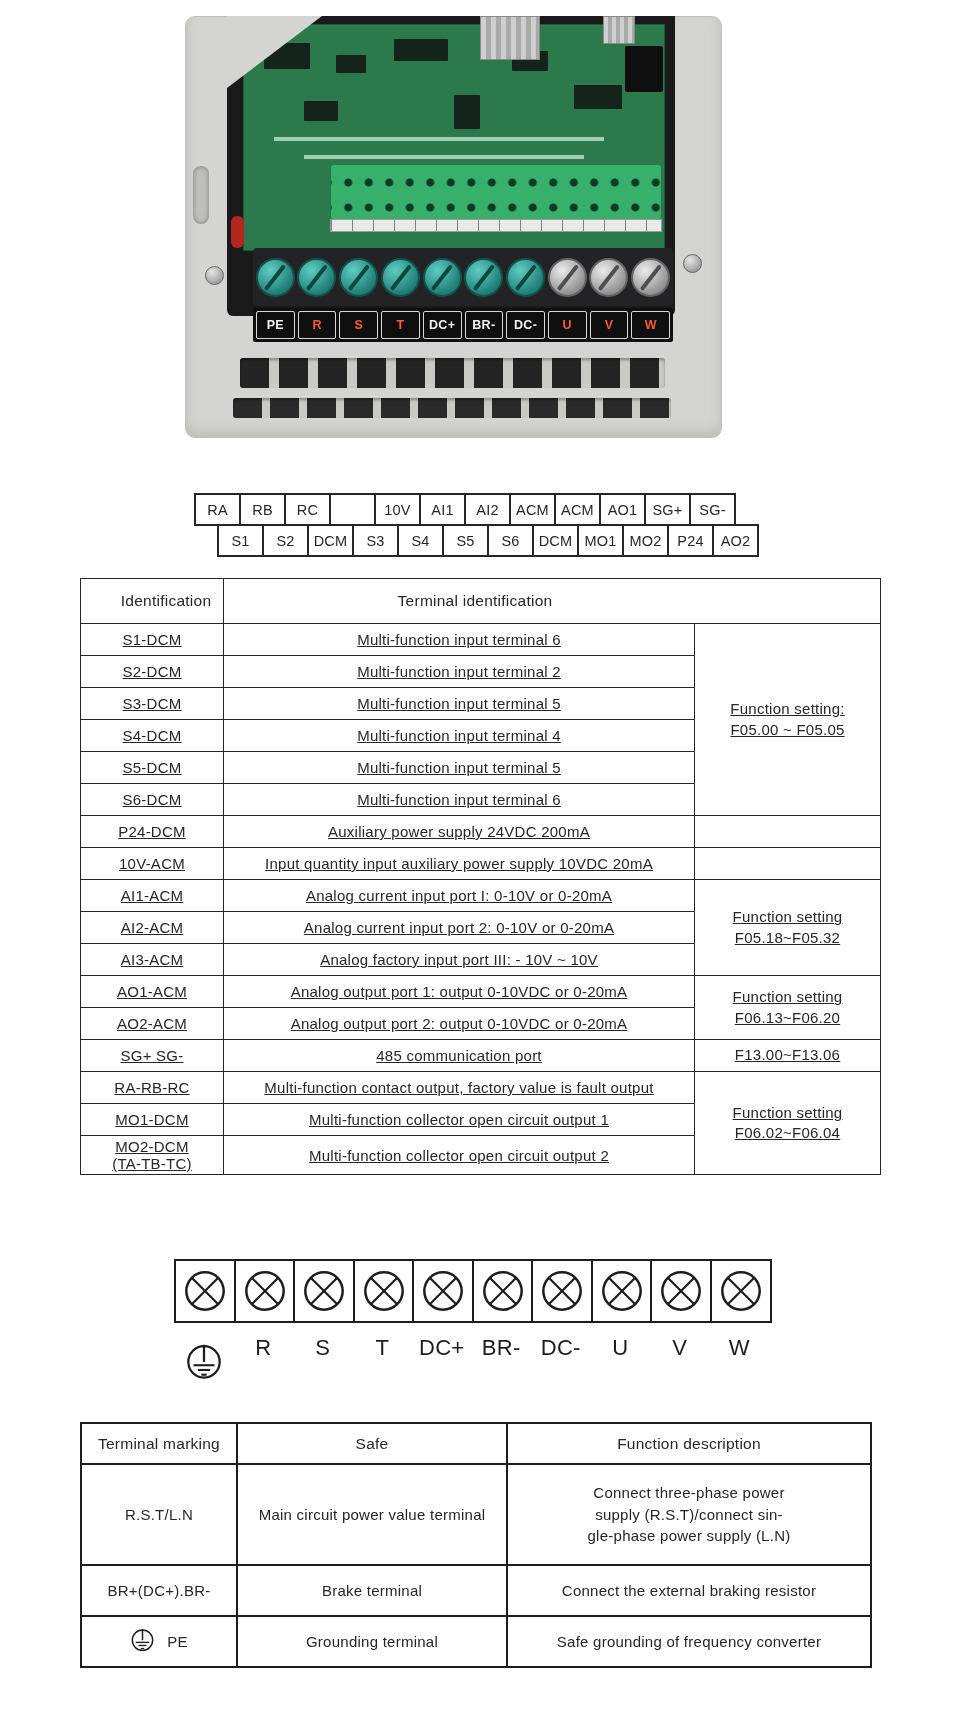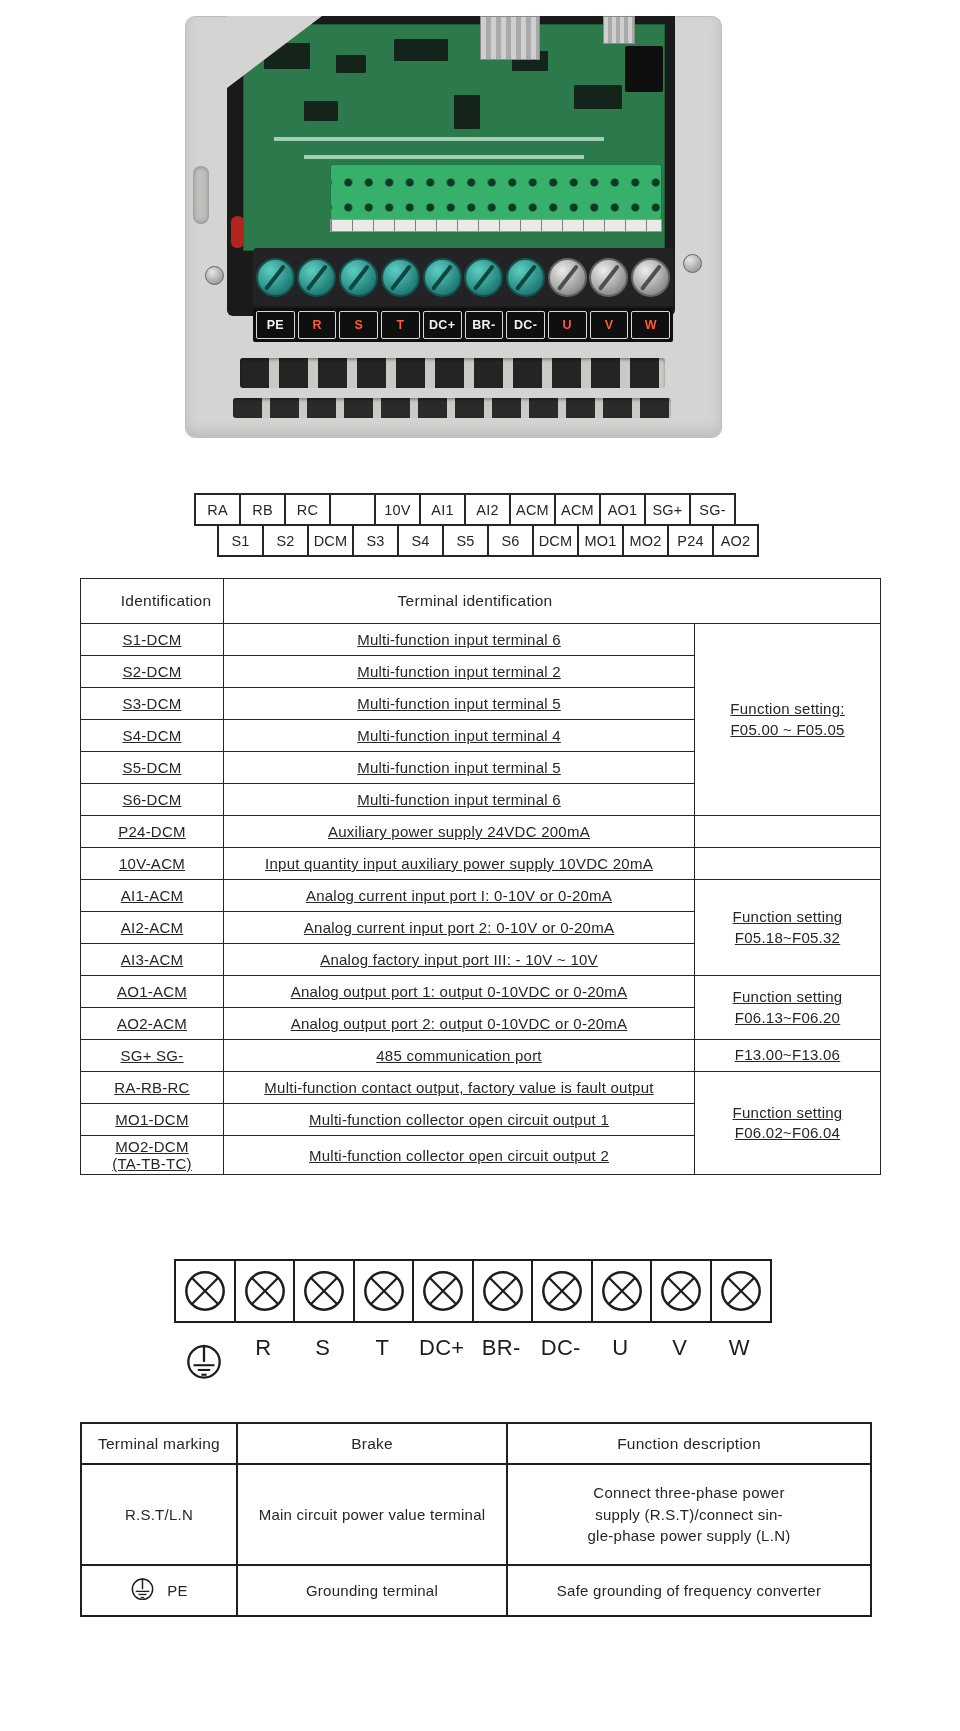--- a/index.html
+++ b/index.html
@@ -415,32 +415,39 @@
 
   <table class="bt">
     <colgroup>
         <col style="width:156px">
         <col style="width:270px">
         <col style="width:364px">
       </colgroup>
     <thead>
       <tr>
         <th>Terminal marking</th>
-        <th>Brake</th>
+        <th>Safe</th>
         <th>Function description</th>
       </tr>
     </thead>
     <tbody id="bt-body">
         <tr class="r1">
           <td>R.S.T/L.N</td>
           <td>Main circuit power value terminal</td>
           <td>
             <div>Connect three-phase power</div>
             <div>supply (R.S.T)/connect sin-</div>
             <div>gle-phase power supply (L.N)</div>
+          </td>
+        </tr>
+        <tr class="rr">
+          <td>BR+(DC+).BR-</td>
+          <td>Brake terminal</td>
+          <td>
+            <div>Connect the external braking resistor</div>
           </td>
         </tr>
         <tr class="rr">
           <td>
             <div class="pe-marking">
               <span><svg width="25" height="32" viewBox="0 0 40 52">
                   <circle cx="20" cy="28" r="16.5" fill="none" stroke="#1d1d1d" stroke-width="2.4"></circle>
                   <line x1="20" y1="10" x2="20" y2="28" stroke="#1d1d1d" stroke-width="2.4"></line>
                   <line x1="9" y1="31.5" x2="31" y2="31.5" stroke="#1d1d1d" stroke-width="2.2"></line>
                   <line x1="13.5" y1="36.5" x2="26.5" y2="36.5" stroke="#1d1d1d" stroke-width="2.2"></line>

